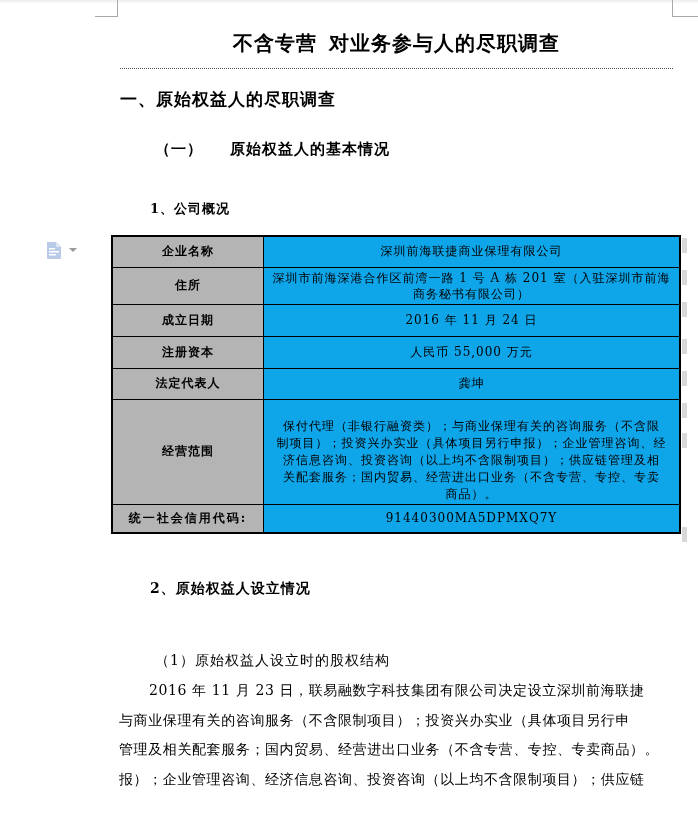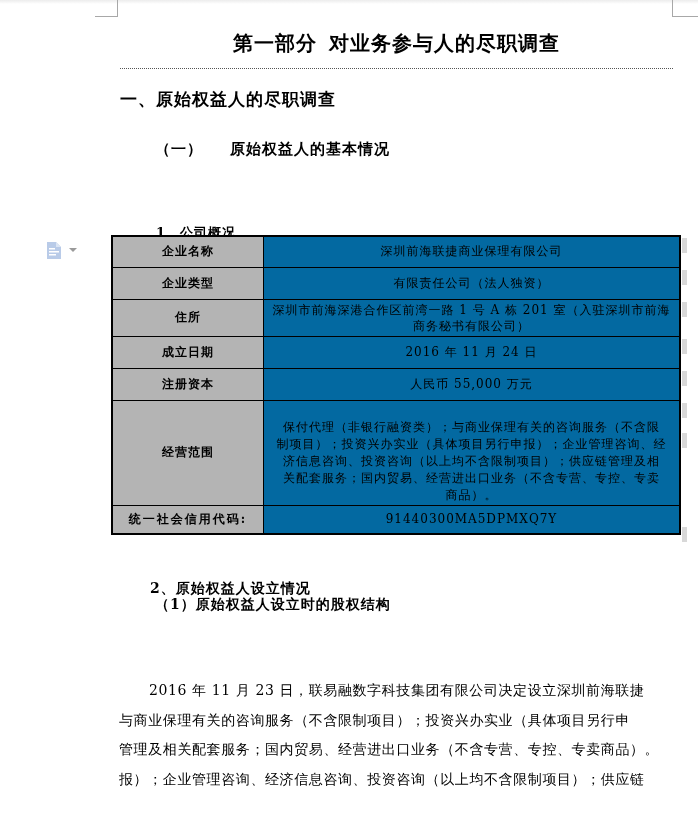--- a/index.html
+++ b/index.html
@@ -30,30 +30,30 @@
   .h1 {
     position: absolute; left: 120px; top: 88px;
     font-size: 17px; font-weight: bold; letter-spacing: 1px;
   }
   .h2 {
     position: absolute; left: 155px; top: 140px;
     font-size: 15px; font-weight: bold; letter-spacing: 1px;
   }
   .h2 .num { display: inline-block; width: 75px; }
   .h3 {
-    position: absolute; left: 156px; top: 200px;
-    font-size: 13px; font-weight: bold; letter-spacing: 1px; margin-top: 24px;
+    position: absolute; left: 150px; top: 200px;
+    font-size: 13px; font-weight: bold; letter-spacing: 1px;
   }
   .h3b {
     position: absolute; left: 150px; top: 580px;
     font-size: 14px; font-weight: bold; letter-spacing: 1px;
   }
   .h4 {
-    position: absolute; left: 155px; top: 596px;
-    font-size: 14px; font-weight: bold; letter-spacing: 1px;
+    position: absolute; left: 155px; top: 652px;
+    font-size: 14px; font-weight: normal; letter-spacing: 1px;
   }
 
   .para-icon {
     position: absolute; left: 47px; top: 240px; width: 40px; height: 20px;
     display: flex; align-items: center; gap: 8px;
   }
   .para-icon .doc {
     width: 14px; height: 17px; position: relative;
   }
   .para-icon .caret {
@@ -67,42 +67,42 @@
     border: 2px solid #000;
     font-size: 12px;
   }
   table.info td {
     border: 1px solid #000; padding: 2px 6px; text-align: center;
     line-height: 19px; letter-spacing: 1px;
   }
   table.info td.lbl {
     width: 138px; background: #b4b4b4; font-weight: bold;
   }
-  table.info td.val { background: #0369a1; text-align: center; }
+  table.info td.val { background: #0ea5e9; text-align: center; }
   .shade {
     position: absolute; left: 682px; width: 5px; background: #d8d8d8;
   }
 
   .body-text {
     position: absolute; left: 119px; top: 676px; width: 555px;
     font-size: 14px; line-height: 29.5px; letter-spacing: 0.6px;
     text-align: justify;
   }
   .body-text .line { display: block; white-space: nowrap; }
   .body-text .indent { padding-left: 30px; }
 </style>
 </head>
 <body>
 
 <div class="topbar"></div>
 <div class="corner tl"></div>
 <div class="corner tr"></div>
 
 <div class="title">
-  <span>第一部分</span><span class="gap"></span><span>对业务参与人的尽职调查</span>
+  <span>不含专营</span><span class="gap"></span><span>对业务参与人的尽职调查</span>
 </div>
 <div class="rule"></div>
 
 <div class="h1">一、原始权益人的尽职调查</div>
 
 <div class="h2">
   <span class="num">（一）</span><span>原始权益人的基本情况</span>
 </div>
 
 <div class="h3">1、公司概况</div>
@@ -119,38 +119,38 @@
   </span>
   <span class="caret"></span>
 </div>
 
 <table class="info">
   <tbody>
       <tr style="height:31px">
     <td class="lbl">企业名称</td>
     <td class="val">深圳前海联捷商业保理有限公司</td>
   </tr>
-  <tr style="height:32px">
-    <td class="lbl">企业类型</td>
-    <td class="val">有限责任公司（法人独资）</td>
-  </tr>
   <tr style="height:37px">
     <td class="lbl">住所</td>
     <td class="val" style="line-height:16px;">
       <div>深圳市前海深港合作区前湾一路 1 号 A 栋 201 室（入驻深圳市前海</div>
       <div>商务秘书有限公司）</div>
     </td>
   </tr>
   <tr style="height:32px">
     <td class="lbl">成立日期</td>
     <td class="val">2016 年 11 月 24 日</td>
   </tr>
   <tr style="height:32px">
     <td class="lbl">注册资本</td>
     <td class="val">人民币 55,000 万元</td>
+  </tr>
+  <tr style="height:31px">
+    <td class="lbl">法定代表人</td>
+    <td class="val">龚坤</td>
   </tr>
   <tr style="height:94px">
     <td class="lbl">经营范围</td>
     <td class="val" style="line-height:17px; padding-top:18px; padding-bottom:1px;">
       <div>保付代理（非银行融资类）；与商业保理有关的咨询服务（不含限</div>
       <div>制项目）；投资兴办实业（具体项目另行申报）；企业管理咨询、经</div>
       <div>济信息咨询、投资咨询（以上均不含限制项目）；供应链管理及相</div>
       <div>关配套服务；国内贸易、经营进出口业务（不含专营、专控、专卖</div>
       <div>商品）。</div>
     </td>

